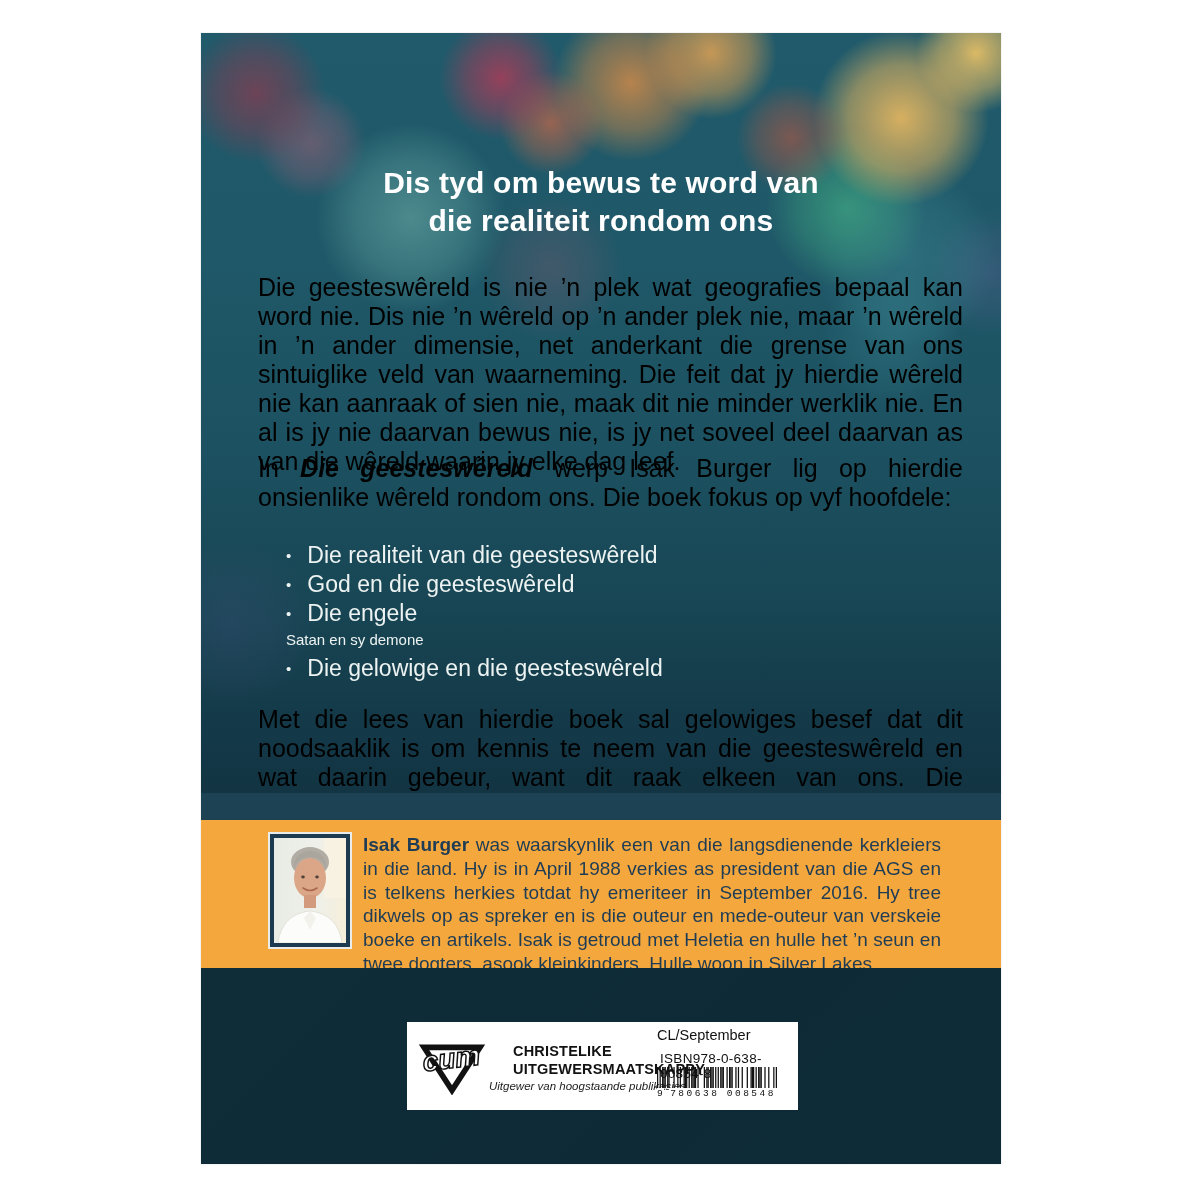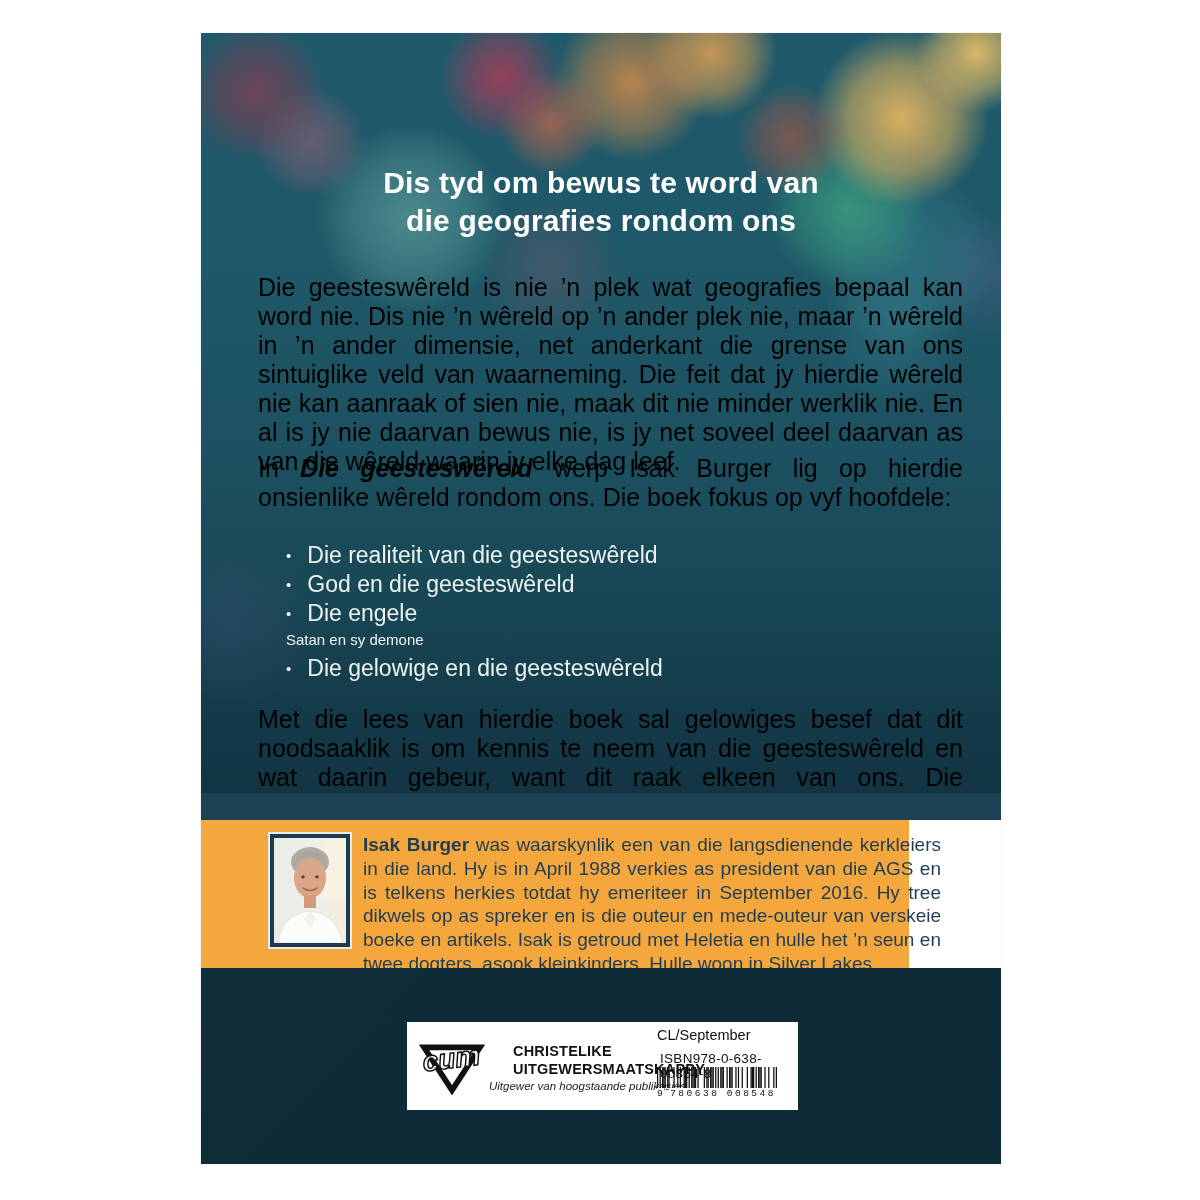--- a/index.html
+++ b/index.html
@@ -48,21 +48,21 @@
   .bullets{
     position:absolute;top:509px;left:85px;margin:0;padding:0;list-style:none;
     color:#edf3f2;font-size:23px;line-height:26px;
   }
   .bullets li{display:flex;align-items:baseline;}
   .dot{font-size:15px;margin-right:16px;position:relative;top:-2px;}
   .p3{position:absolute;top:672px;left:57px;width:705px;}
   
   .strip{width:800px;height:27px;background:#1c4254;}
   
-  .author-band{position:relative;width:708px;height:148px;background:#f4a73c;}
+  .author-band{position:relative;width:800px;height:148px;background:#f4a73c;}
   .photo-frame{
     position:absolute;left:69px;top:14px;width:72px;height:105px;
     border:4px solid #1c3a50;box-shadow:0 0 0 2px #e9ece8;background:#fff;
   }
   .photo-frame svg{display:block;}
   .author-text{
     position:absolute;left:162px;top:13px;width:578px;margin:0;
     font-size:19px;line-height:23.8px;color:#1e3c55;text-align:justify;
   }
   .author-text b{font-weight:bold;}
@@ -95,21 +95,21 @@
   .bc-digits .lead{background:#fff;padding-right:1px;}
 </style>
 </head>
 <body>
 
 <div class="cover">
 
   <div class="bokeh">
     <div class="headline">
       <div>Dis tyd om bewus te word van</div>
-      <div>die geografies rondom ons</div>
+      <div>die realiteit rondom ons</div>
     </div>
 
     <p class="body p1">Die geesteswêreld is nie ’n plek wat geografies bepaal kan word nie. Dis nie ’n wêreld op ’n ander plek nie, maar ’n wêreld in ’n ander dimensie, net anderkant die grense van ons sintuiglike veld van waarneming. Die feit dat jy hierdie wêreld nie kan aanraak of sien nie, maak dit nie minder werklik nie. En al is jy nie daarvan bewus nie, is jy net soveel deel daarvan as van die wêreld waarin jy elke dag leef.</p>
 
     <p class="body p2">
       <span>In</span>
       <span class="bi">Die geesteswêreld</span>
       <span>werp Isak Burger lig op hierdie onsienlike wêreld rondom ons. Die boek fokus op vyf hoofdele:</span>
     </p>
 

